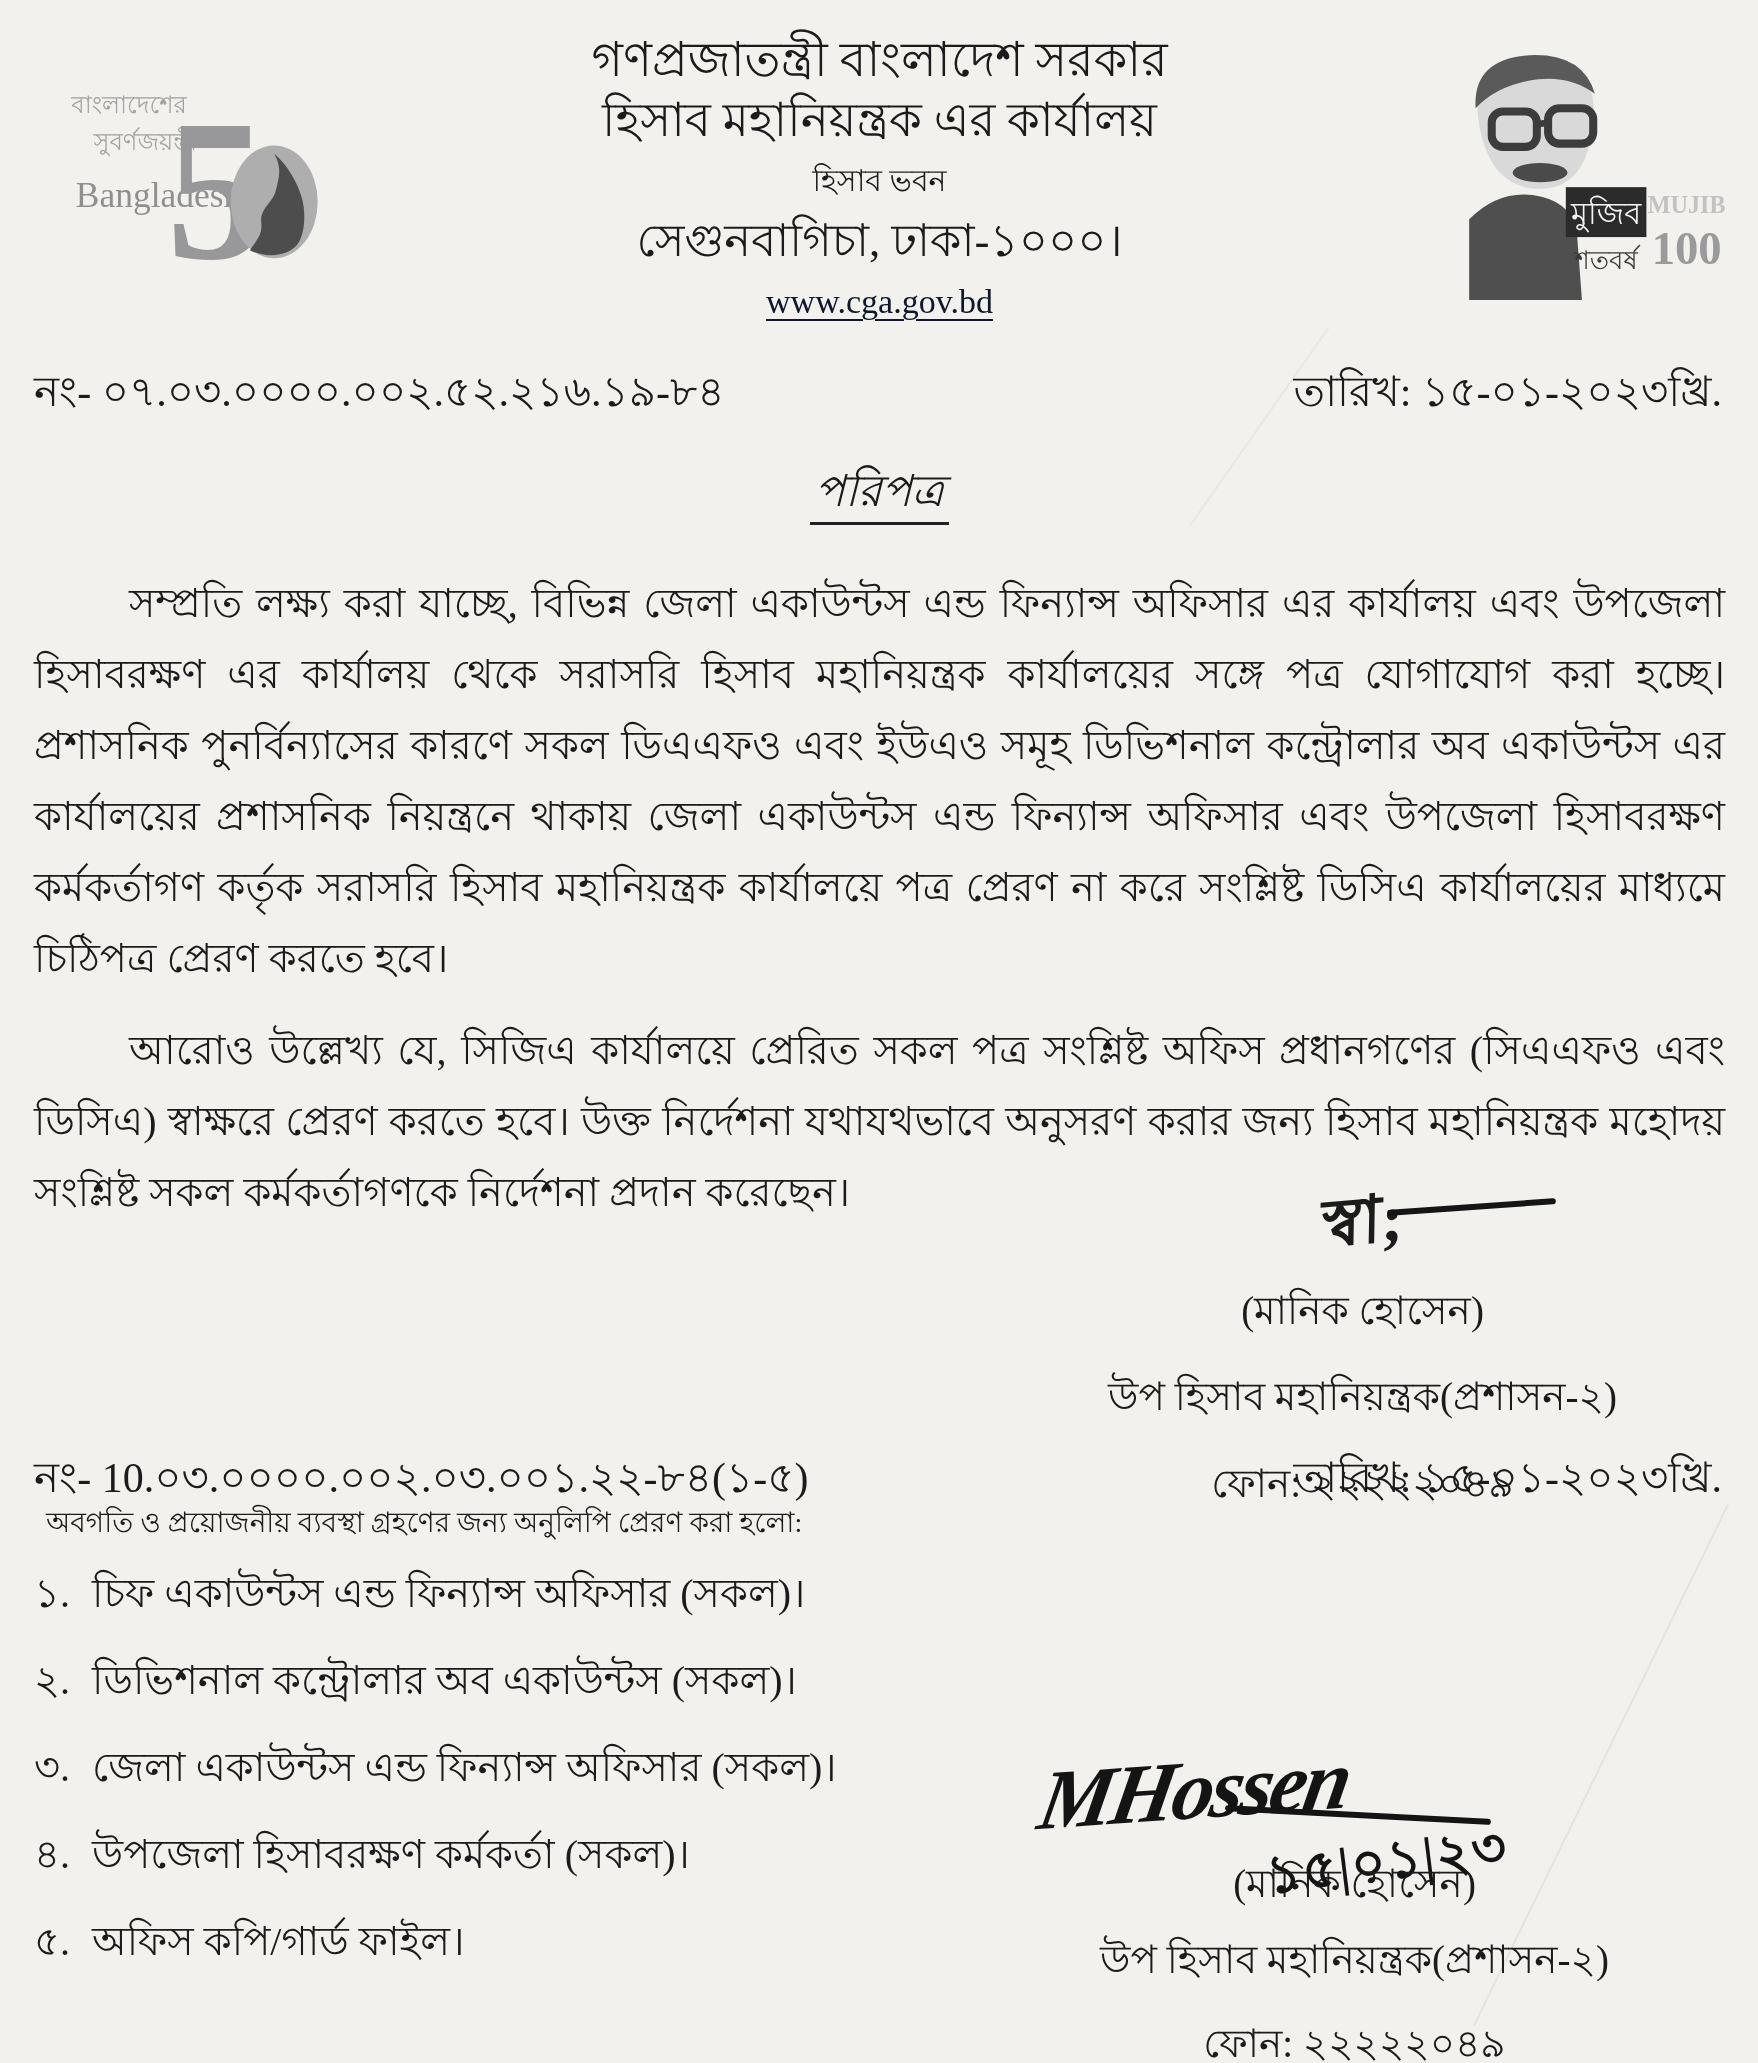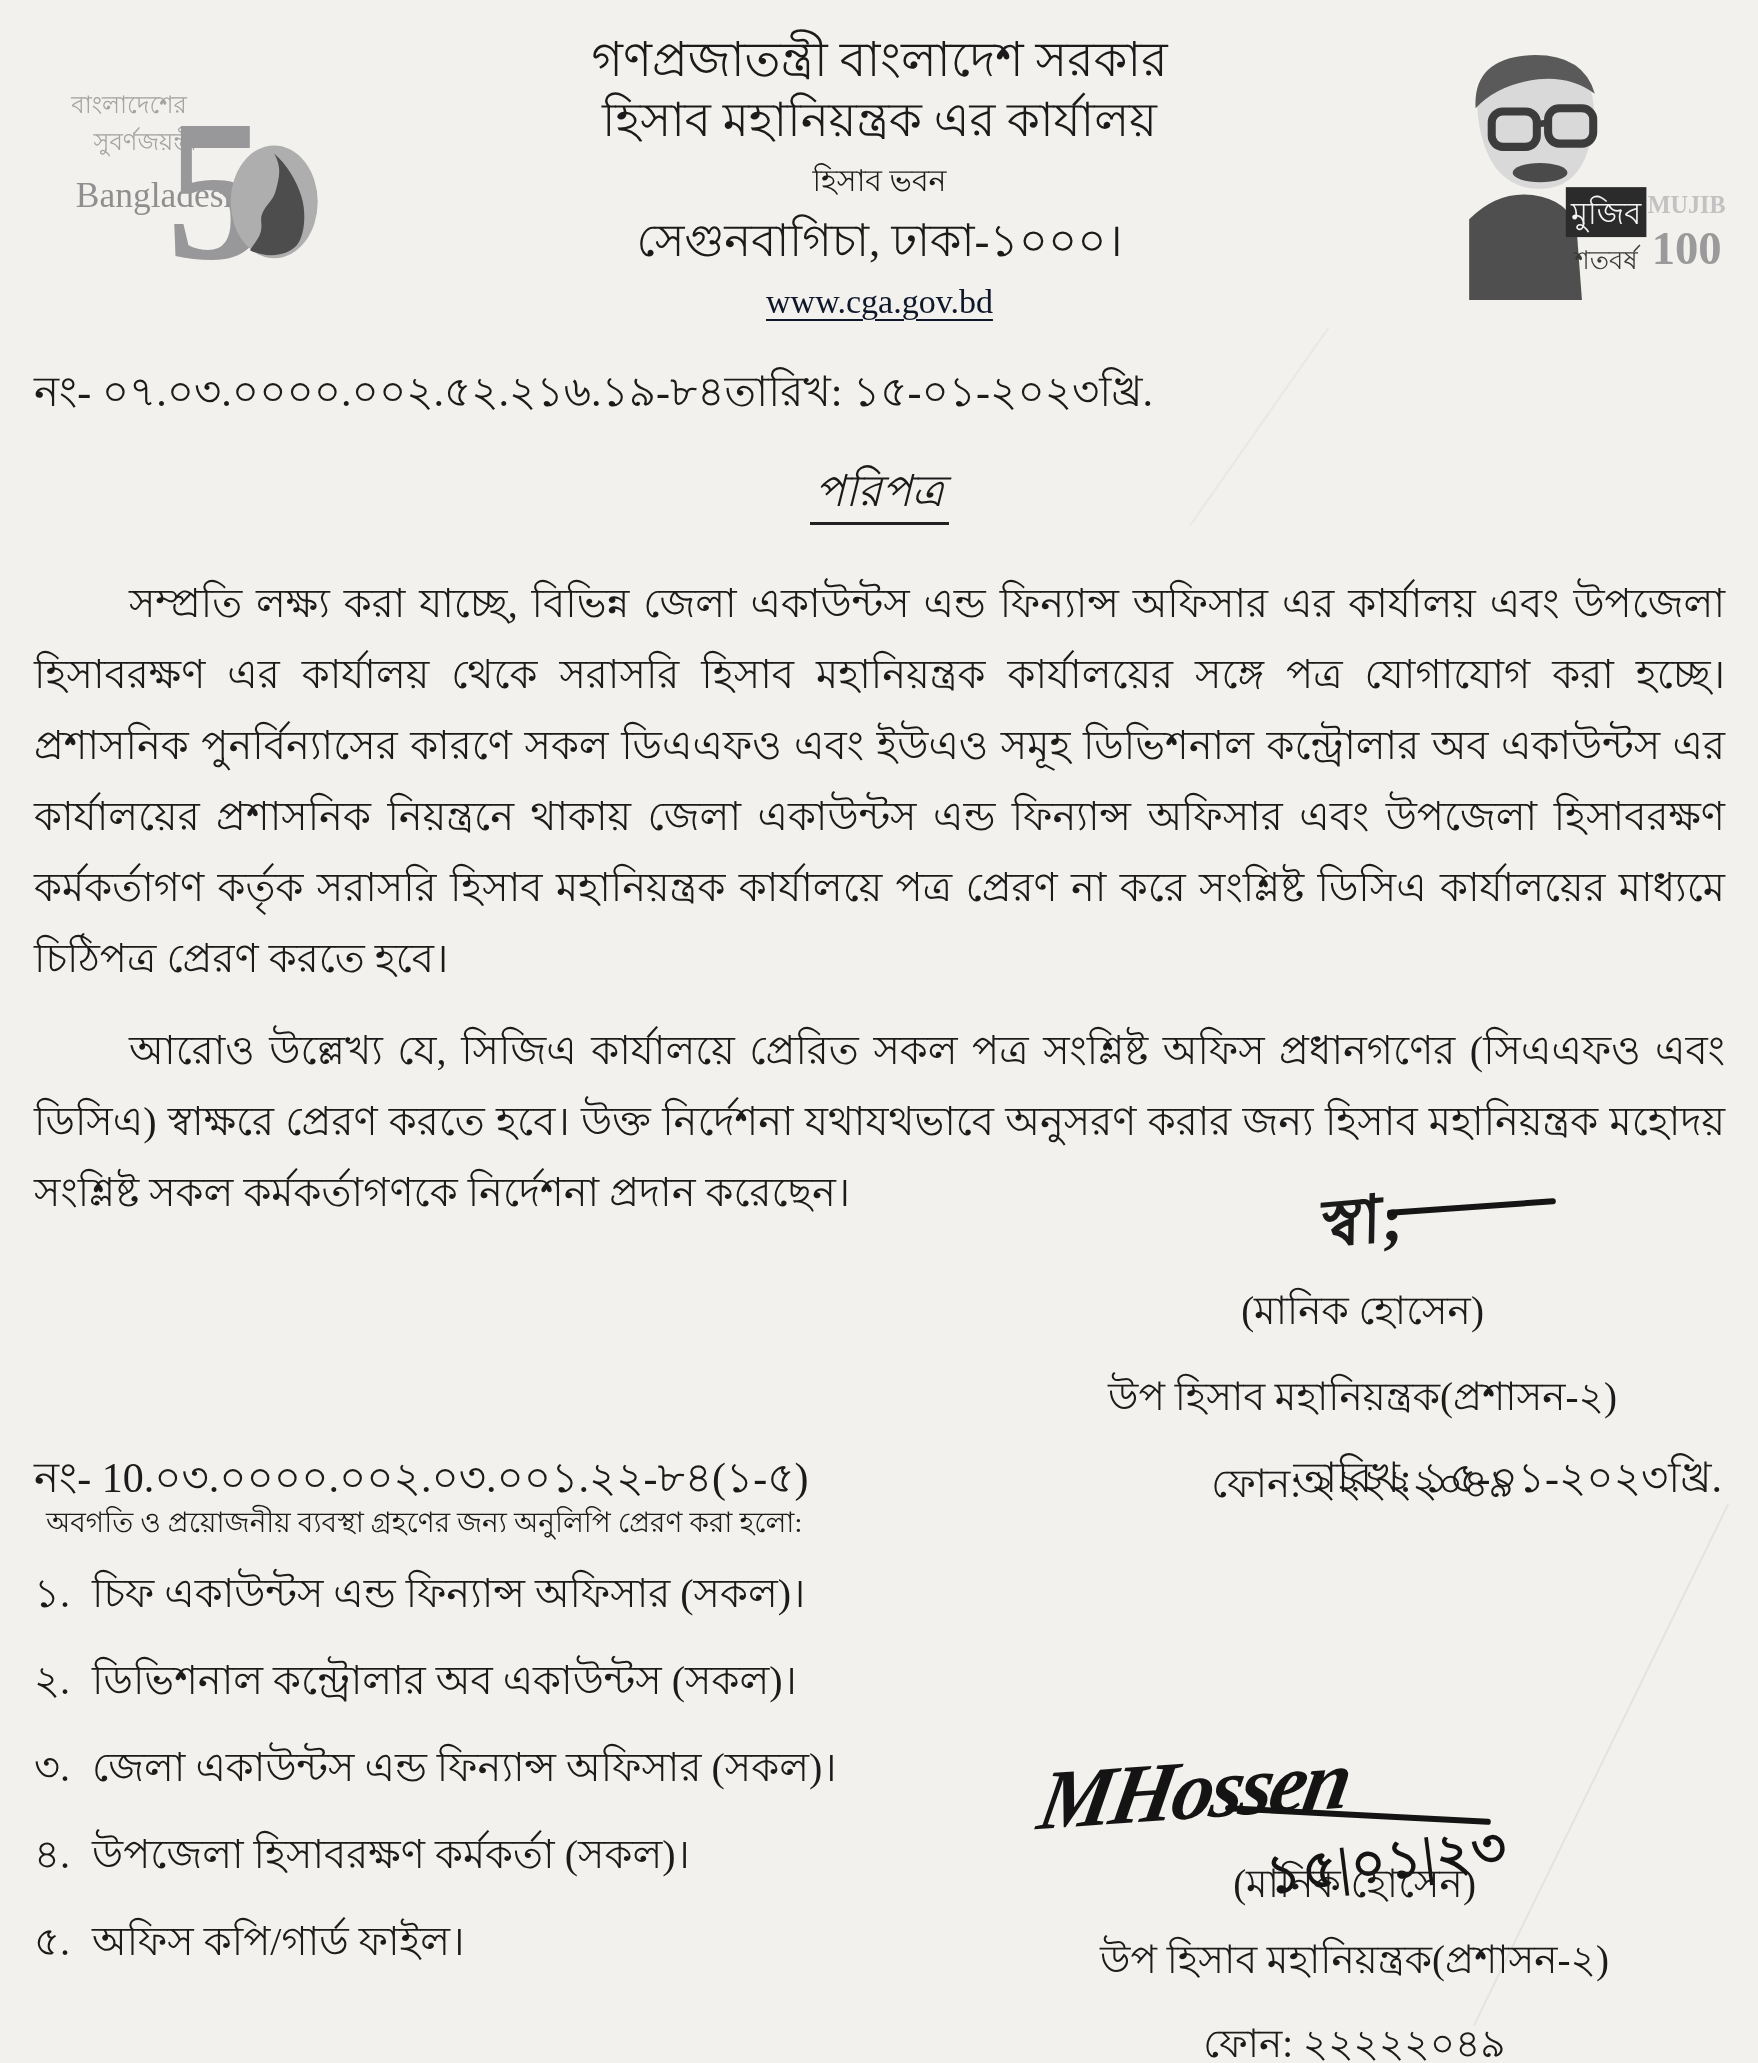--- a/index.html
+++ b/index.html
@@ -23,21 +23,21 @@
                text-decoration:underline; text-decoration-thickness:2.4px;
                text-underline-offset:6.4px; color:#0f172a; }
 
   
   #logo-left  { left:71px;  top:63px;  width:258px; height:218px;text-align:center; }
   #logo-right { left:1445px; top:34px; width:290px; height:266px; }
   svg text { font-family:"Liberation Serif","DejaVu Serif",serif; }
 
   
   #ref-top { top:359px; left:34px; right:37px; display:flex;
-             font-size:42px; }
+             justify-content:space-between; font-size:42px; }
   #title-wrap { top:458px; left:0; right:0; text-align:center;font-style:italic; }
   #title-wrap span { font-size:44px; border-bottom:3.2px solid #222; padding:0 4.8px 6.4px 4.8px; }
 
   
   .para { left:34px; width:1691px; font-size:40px; line-height:71px;
           text-align:justify; text-indent:95px; }
   #para1 { top:528px; }
   #para2 { top:975px; }
 
   

